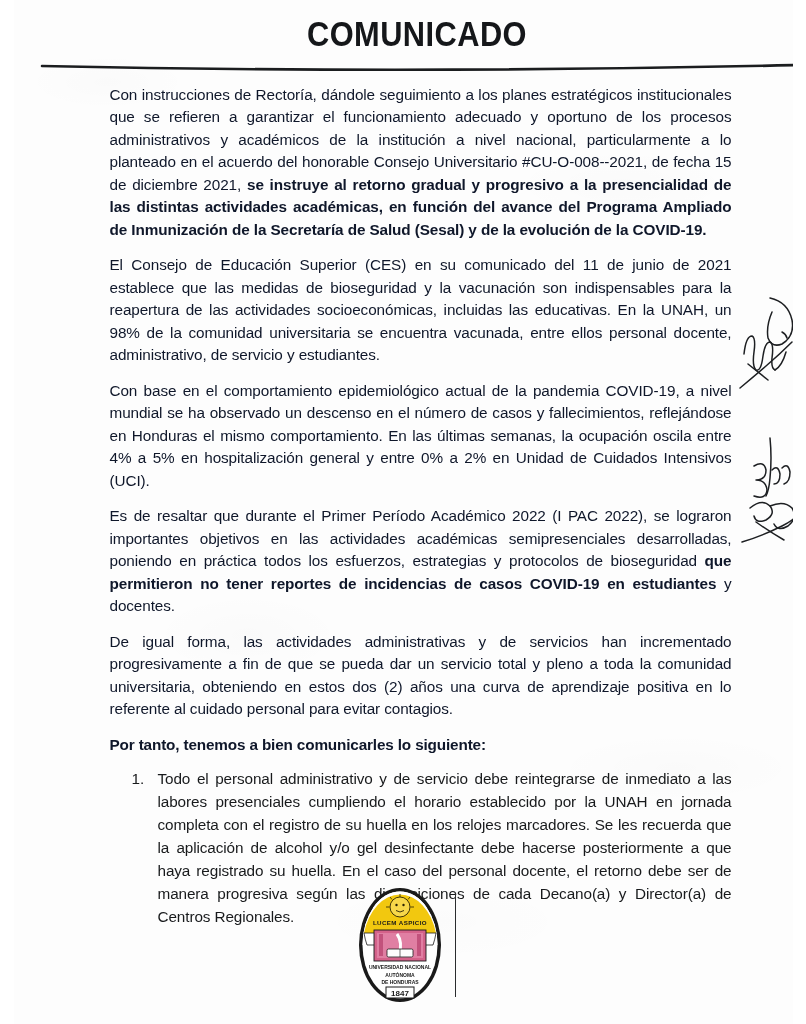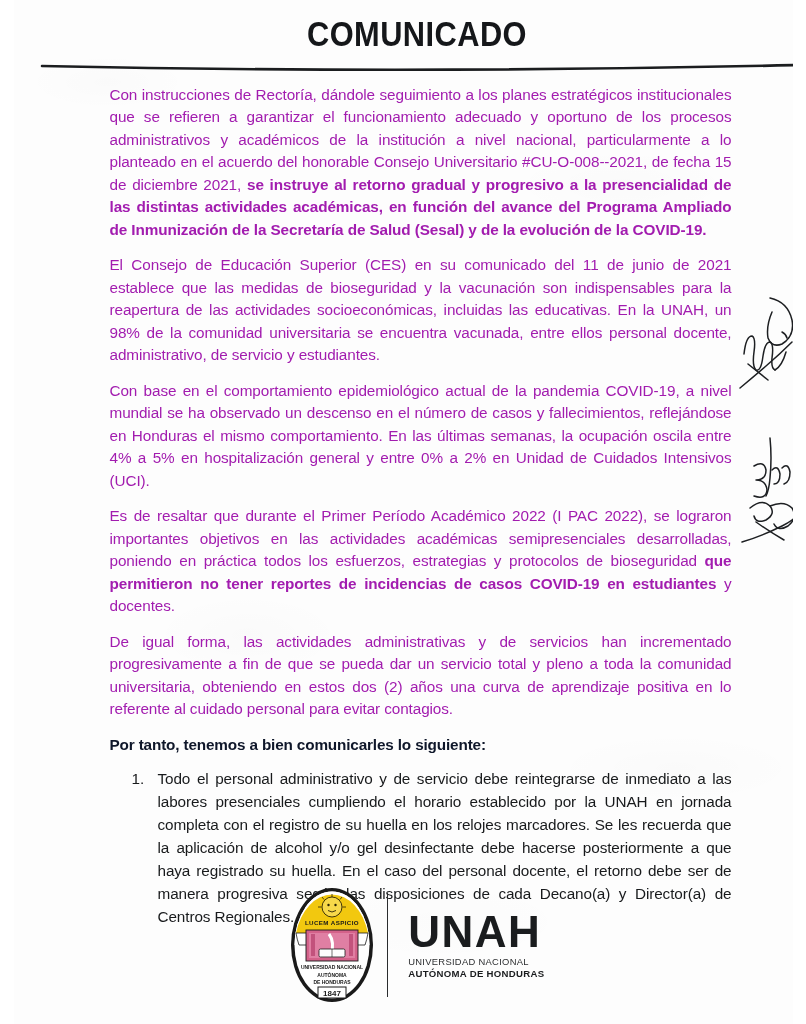--- a/index.html
+++ b/index.html
@@ -56,21 +56,21 @@
     position: absolute;
     left: 96px;
     top: 84px;
     width: 622px;
   }
   p.para {
     margin: 0 0 13px 0;
     font-size: 15.3px;
     line-height: 1.47;
     text-align: justify;
-    color: #a21caf;
+    color: #0f172a;
     letter-spacing: -0.1px;
   }
   p.para:last-child { margin-bottom: 0; }
   .b { font-weight: bold; }
   p.lead-in {
     font-weight: bold;
     margin: 0 0 12px 0;
     font-size: 15.3px;
     line-height: 1.47;
     color: #0f172a;
@@ -256,20 +256,15 @@
         <text x="43" y="92" text-anchor="middle" font-family="Liberation Sans, sans-serif" font-size="5" font-weight="bold" fill="#1a1a1a">AUTÓNOMA</text>
         <text x="43" y="99" text-anchor="middle" font-family="Liberation Sans, sans-serif" font-size="5" font-weight="bold" fill="#1a1a1a">DE HONDURAS</text>
 
         <rect x="29" y="102" width="28" height="11" fill="#ffffff" stroke="#1a1a1a" stroke-width="1"></rect>
         <text x="43" y="110.5" text-anchor="middle" font-family="Liberation Sans, sans-serif" font-size="8" font-weight="bold" fill="#1a1a1a">1847</text>
       </svg>
     </div>
 
     <div class="logo-divider"></div>
 
-    <div class="wordmark">
-      <div class="unah">UNAH</div>
-      <div class="sub1">UNIVERSIDAD NACIONAL</div>
-      <div class="sub2">AUTÓNOMA DE HONDURAS</div>
-    </div>
   </div>
 
 </div>
 
 </body></html>

